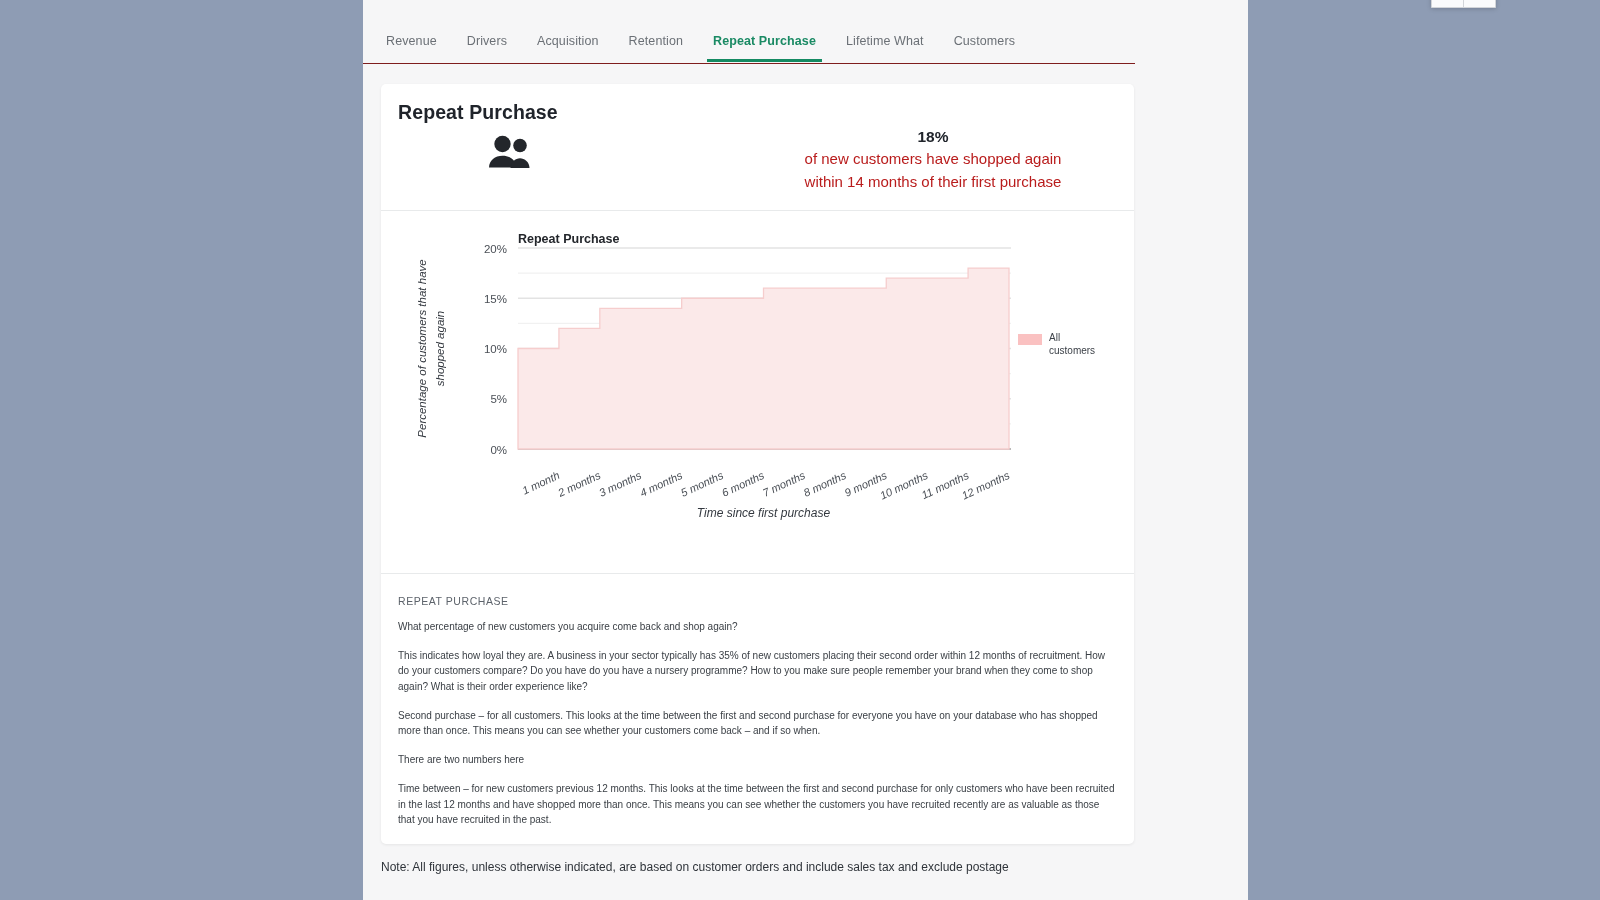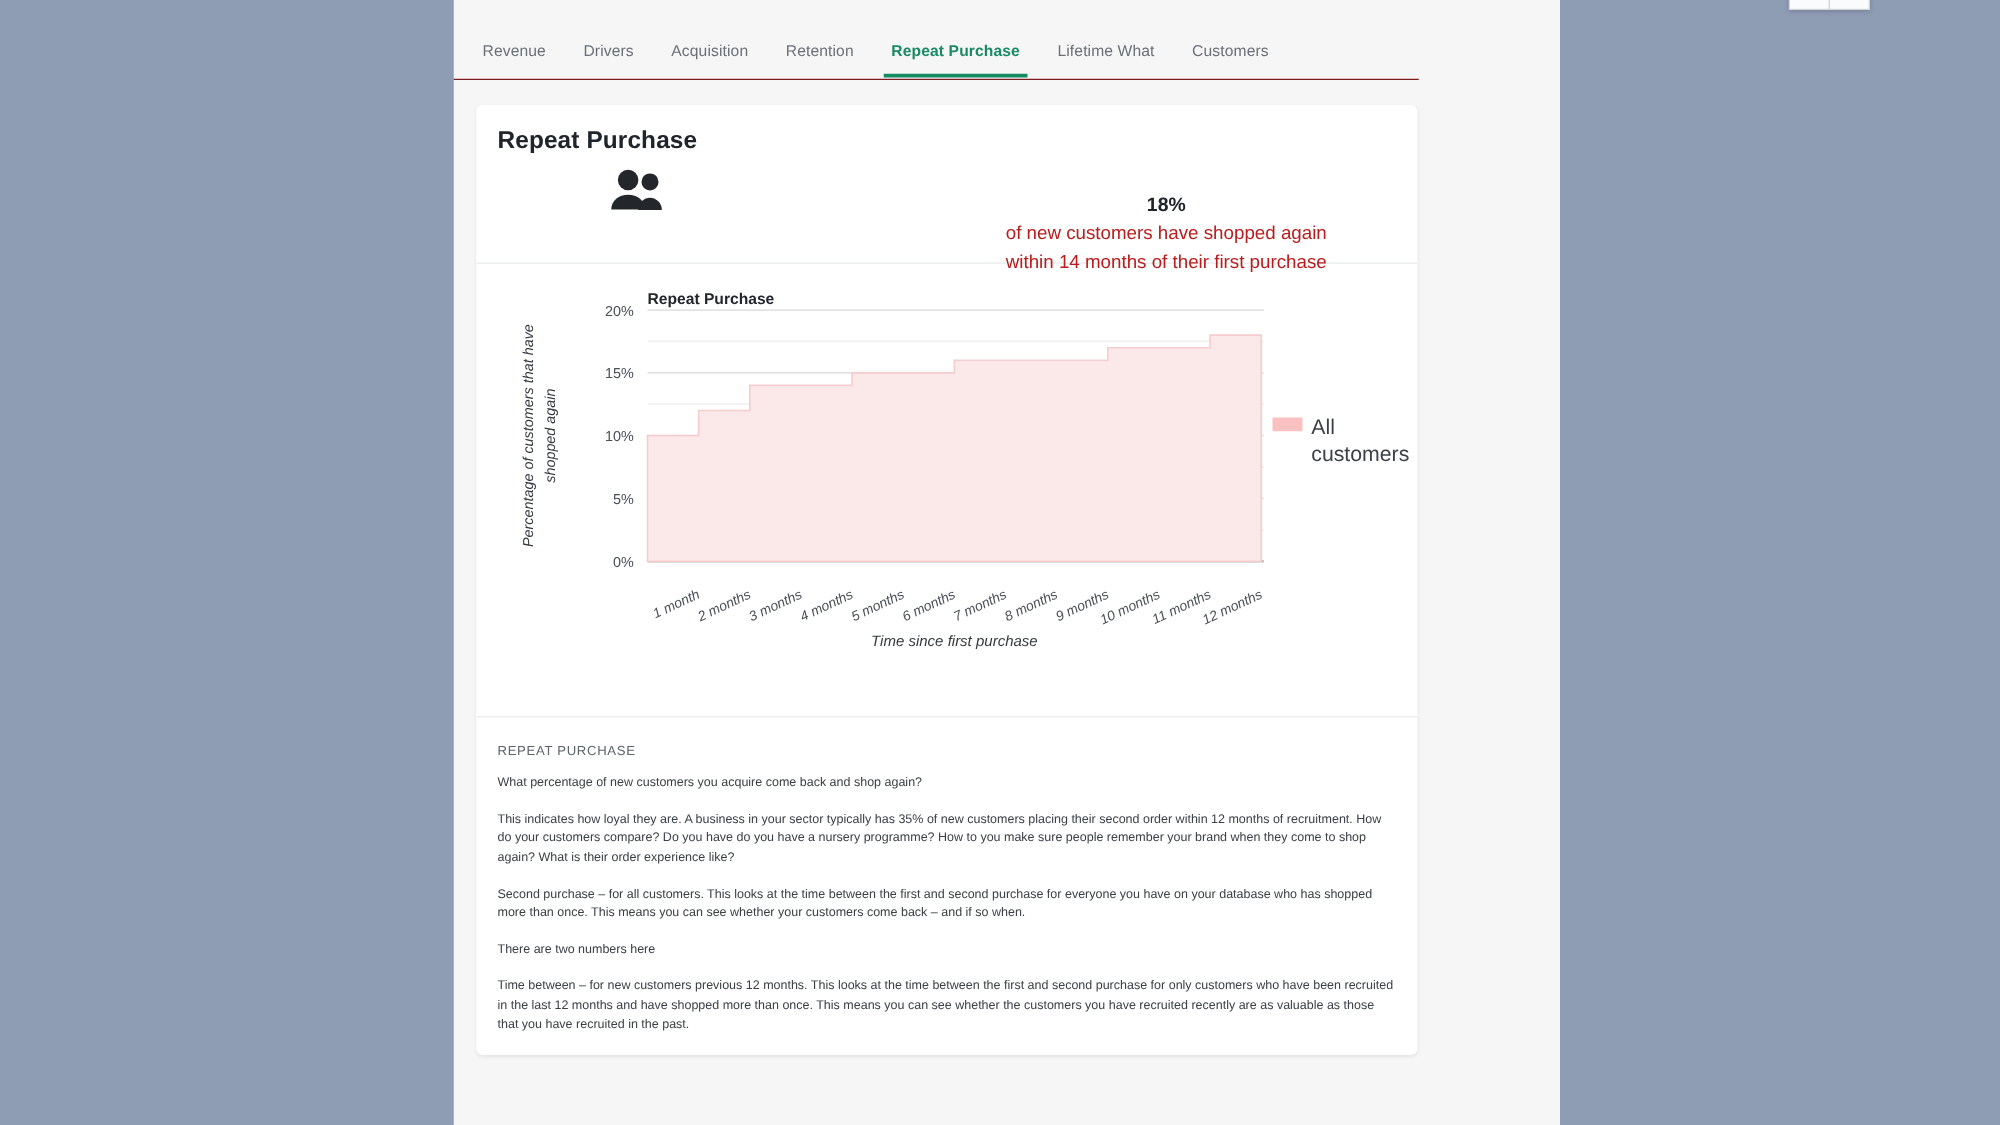--- a/index.html
+++ b/index.html
@@ -81,21 +81,20 @@
     position: absolute; left: 104px; top: 50px;
     width: 48px; height: 36px;
   }
   .kpi-block {
     position: absolute; left: 352px; top: 41px;
     width: 400px; text-align: center;
   }
   .kpi-value {
     font-size: 15.5px; font-weight: 700; color: #20242b;
     line-height: 1.5;
-    margin-top: 28px;
   }
   .kpi-line {
     font-size: 15px; color: #b91c1c; line-height: 1.53;
   }
 
   
   .chart-section {
     position: relative; height: 363px;
     border-bottom: 1px solid #e8eaeb;
   }
@@ -107,21 +106,21 @@
 
   .legend {
     position: absolute; left: 637px; top: 120px;
     display: flex; align-items: flex-start; gap: 7px;
   }
   .legend-swatch {
     width: 24px; height: 11px; background: #fac1c1;
     margin-top: 3px; flex: none;
   }
   .legend-label {
-    font-size: 17px; color: #3c4148; line-height: 1.32;
+    font-size: 10px; color: #3c4148; line-height: 1.32;
     width: 62px;
   }
 
   
   .desc {
     position: relative; padding: 21px 17px 20px 17px;
   }
   .desc-kicker {
     font-size: 10.5px; color: #5d636b;
     letter-spacing: .55px; margin-bottom: 12px;
@@ -229,14 +228,15 @@
       <div class="desc-kicker">REPEAT PURCHASE</div>
       <p>What percentage of new customers you acquire come back and shop again?</p>
       <p>This indicates how loyal they are. A business in your sector typically has 35% of new customers placing their second order within 12 months of recruitment. How do your customers compare? Do you have do you have a nursery programme? How to you make sure people remember your brand when they come to shop again? What is their order experience like?</p>
       <p>Second purchase – for all customers. This looks at the time between the first and second purchase for everyone you have on your database who has shopped more than once. This means you can see whether your customers come back – and if so when.</p>
       <p>There are two numbers here</p>
       <p>Time between – for new customers previous 12 months. This looks at the time between the first and second purchase for only customers who have been recruited in the last 12 months and have shopped more than once. This means you can see whether the customers you have recruited recently are as valuable as those that you have recruited in the past.</p>
     </div>
 
   </div>
 
+  <div class="note">Note: All figures, unless otherwise indicated, are based on customer orders and include sales tax and exclude postage</div>
 
 </div>
 
 </body></html>

